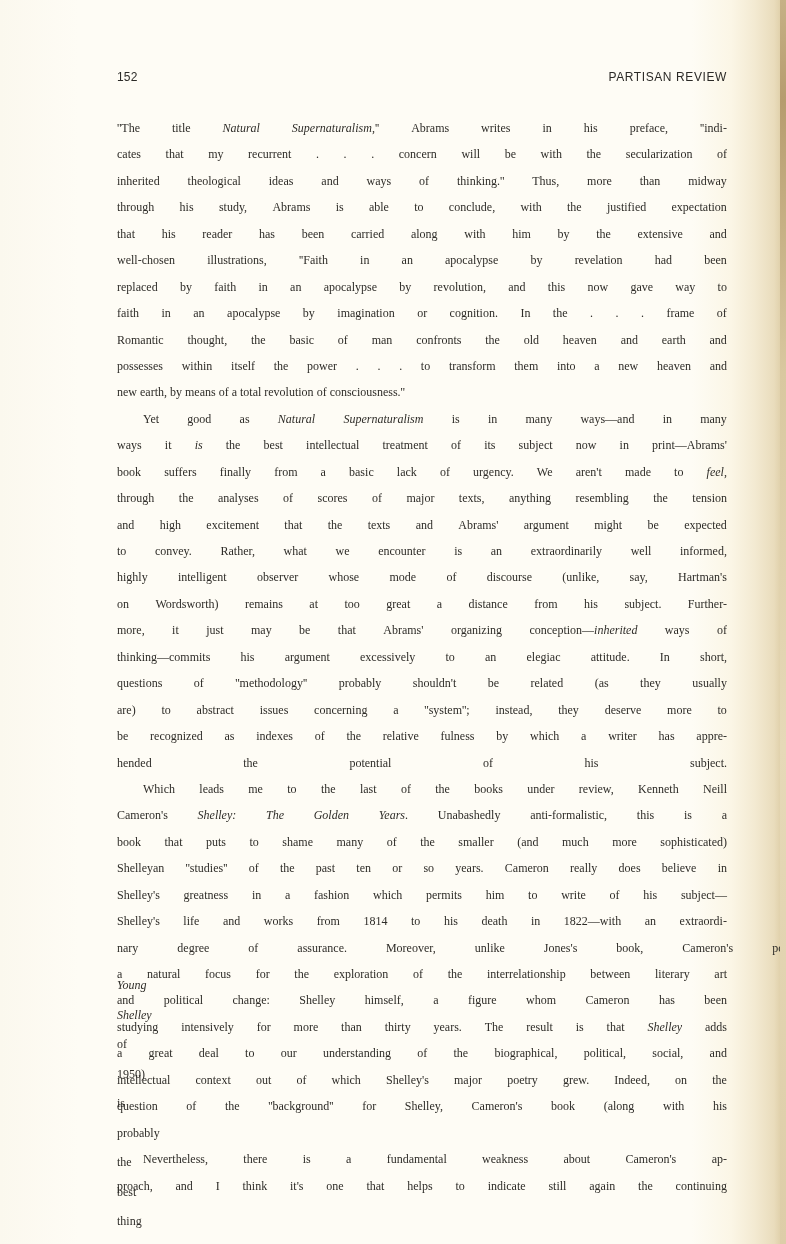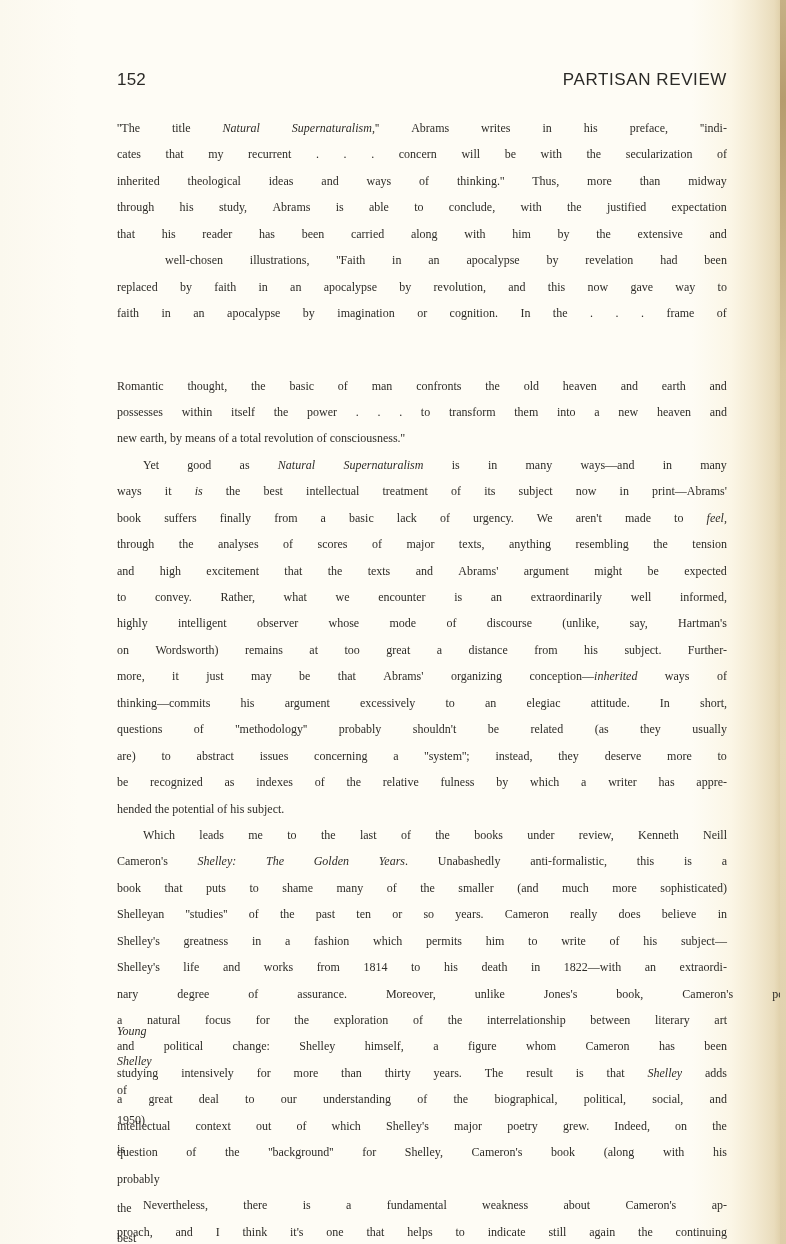--- a/index.html
+++ b/index.html
@@ -28,21 +28,21 @@
       height: 1244px;
       background: linear-gradient(to bottom, #c6b186 0%, #b69c6e 8%, #d9c8a0 30%, #e6d9b8 60%, #ddcda8 100%);
     }
     .header {
       position: absolute;
       top: 70px;
       left: 117px;
       width: 610px;
       height: 22px;
       font-family: "Liberation Sans", sans-serif;
-      font-size: 17px;
+      font-size: 12px;
       color: #2b2a27;
       letter-spacing: 0.2px;
     }
     .page-number {
       position: absolute;
       left: 0;
       top: 0;
     }
     .running-head {
       position: absolute;
@@ -143,21 +143,21 @@
           <span><span>been</span></span>
           <span><span>carried</span></span>
           <span><span>along</span></span>
           <span><span>with</span></span>
           <span><span>him</span></span>
           <span><span>by</span></span>
           <span><span>the</span></span>
           <span><span>extensive</span></span>
           <span><span>and</span></span>
         </div>
-        <div class="line-wrap" style="height: 26.45px; margin-left: 48px;">
+        <div class="line-wrap" style="height: 26.45px;">
           <span><span>well-chosen</span></span>
           <span><span>illustrations,</span></span>
           <span><span>''Faith</span></span>
           <span><span>in</span></span>
           <span><span>an</span></span>
           <span><span>apocalypse</span></span>
           <span><span>by</span></span>
           <span><span>revelation</span></span>
           <span><span>had</span></span>
           <span><span>been</span></span>
@@ -188,21 +188,21 @@
           <span><span>or</span></span>
           <span><span>cognition.</span></span>
           <span><span>In</span></span>
           <span><span>the</span></span>
           <span><span>.</span></span>
           <span><span>.</span></span>
           <span><span>.</span></span>
           <span><span>frame</span></span>
           <span><span>of</span></span>
         </div>
-        <div class="line-wrap" style="height: 26.45px; margin-top: 46px;">
+        <div class="line-wrap" style="height: 26.45px;">
           <span><span>Romantic</span></span>
           <span><span>thought,</span></span>
           <span><span>the</span></span>
           <span><span>basic</span></span>
           <span><span>of</span></span>
           <span><span>man</span></span>
           <span><span>confronts</span></span>
           <span><span>the</span></span>
           <span><span>old</span></span>
           <span><span>heaven</span></span>
@@ -413,21 +413,21 @@
           <span><span>the</span></span>
           <span><span>relative</span></span>
           <span><span>fulness</span></span>
           <span><span>by</span></span>
           <span><span>which</span></span>
           <span><span>a</span></span>
           <span><span>writer</span></span>
           <span><span>has</span></span>
           <span><span>appre-</span></span>
         </div>
-        <div class="line-wrap" style="height: 26.45px; justify-content: flex-start; gap: 0.25em;">
+        <div class="line-wrap" style="height: 26.45px; justify-content: space-between; gap: 0.25em;">
           <span><span>hended</span></span>
           <span><span>the</span></span>
           <span><span>potential</span></span>
           <span><span>of</span></span>
           <span><span>his</span></span>
           <span><span>subject.</span></span>
         </div>
       </div>
       <div class="para">
         <div class="line-wrap" style="height: 26.45px; padding-left: 26px;">

